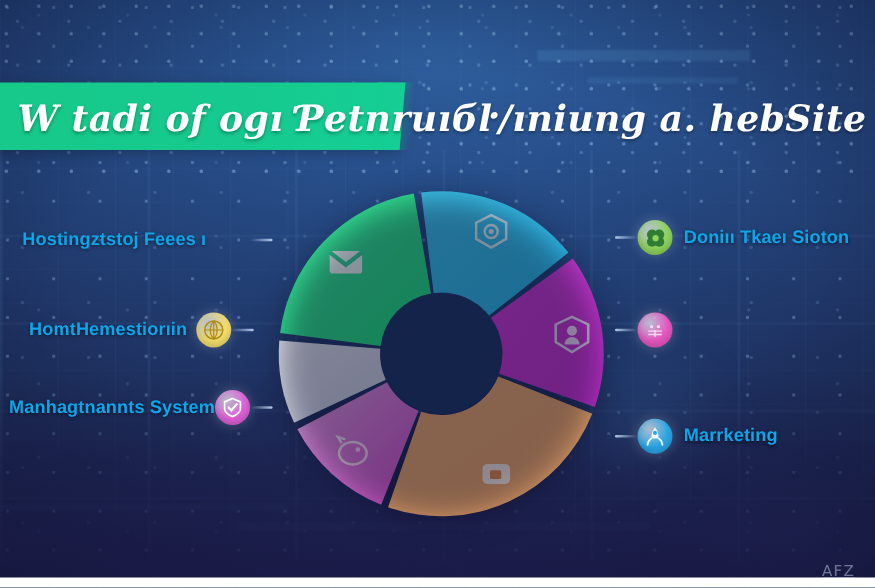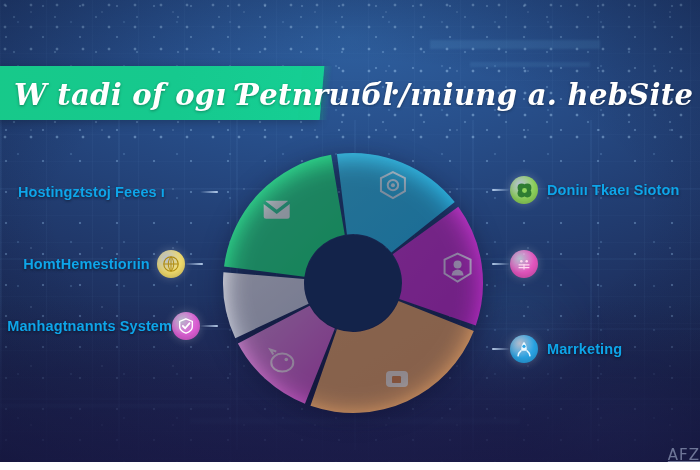--- a/index.html
+++ b/index.html
@@ -76,21 +76,21 @@
   .leg{position:absolute;display:flex;align-items:center;height:30px;}
   .leg-left{justify-content:flex-end;}
   .leg-label{color:#0ea5e9;font-size:14.5px;font-weight:700;letter-spacing:.1px;white-space:nowrap;
     text-shadow:0 1px 3px rgba(0,0,0,.55);}
   .leg-icon{width:28px;height:28px;border-radius:50%;display:flex;align-items:center;justify-content:center;
     box-shadow:0 0 10px rgba(255,255,255,.22), inset 0 -3px 6px rgba(0,0,0,.18);flex:0 0 auto;}
   .dash{height:2px;flex:0 0 auto;border-radius:2px;}
   .dash-l{background:linear-gradient(90deg,rgba(200,225,255,0),rgba(205,228,255,.85));}
   .dash-r{background:linear-gradient(90deg,rgba(205,228,255,.85),rgba(200,225,255,0));}
 
-  .wm{position:absolute;right:0;bottom:6px;font-size:15px;letter-spacing:1px;
+  .wm{position:absolute;right:16px;bottom:6px;font-size:12px;letter-spacing:1px;
     color:rgba(215,230,255,.45);font-family:"DejaVu Sans",sans-serif;text-decoration:underline;}
   .bottom-strip{position:absolute;left:0;bottom:0;width:700px;height:8px;background:#ffffff;}
   .seg-icon{pointer-events:none;}
 </style>
 </head>
 <body>
 
 <div id="stage">
 
   <div class="bg-base"></div>

